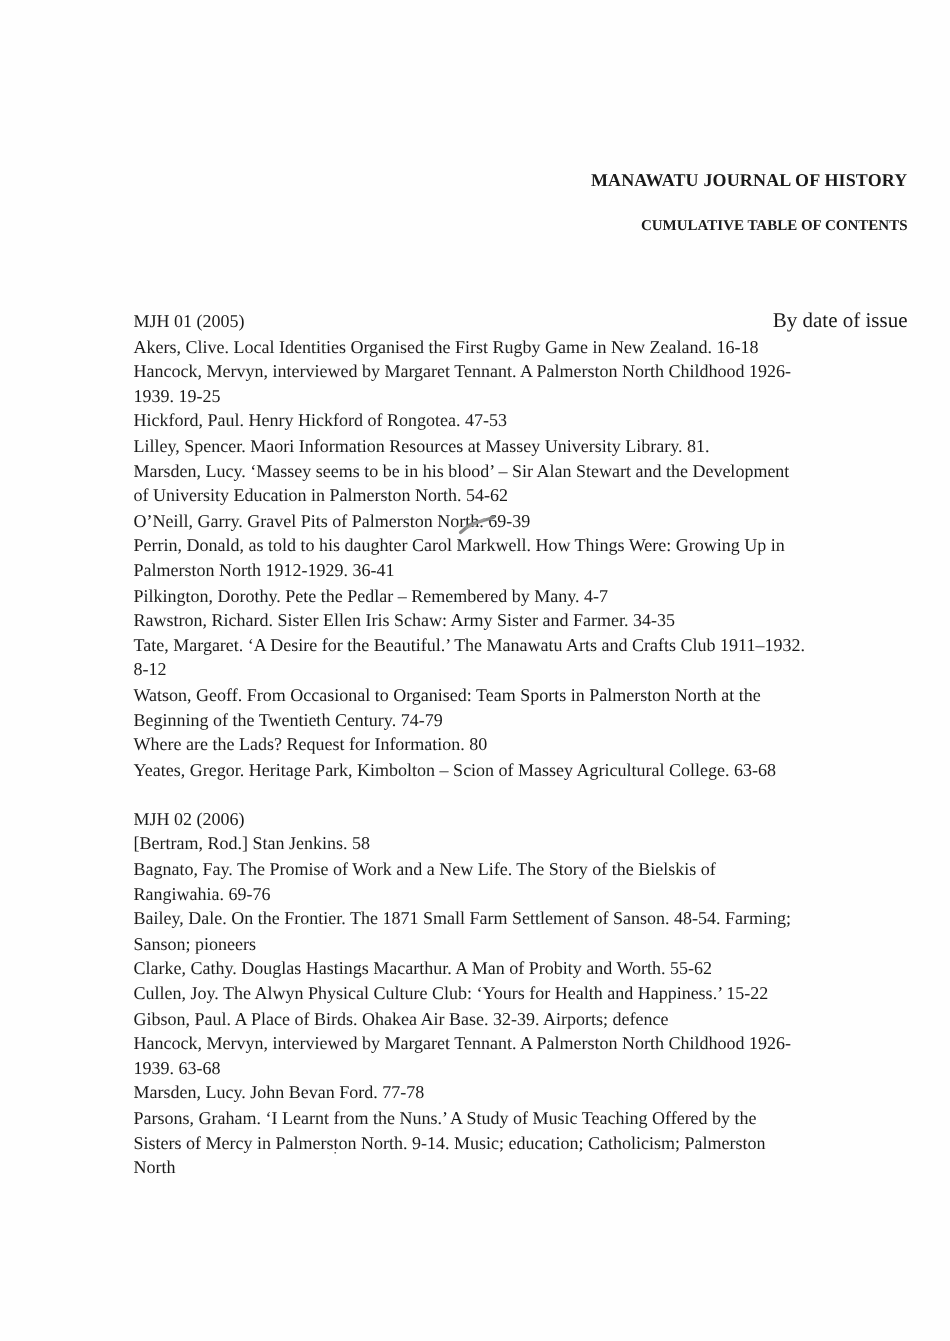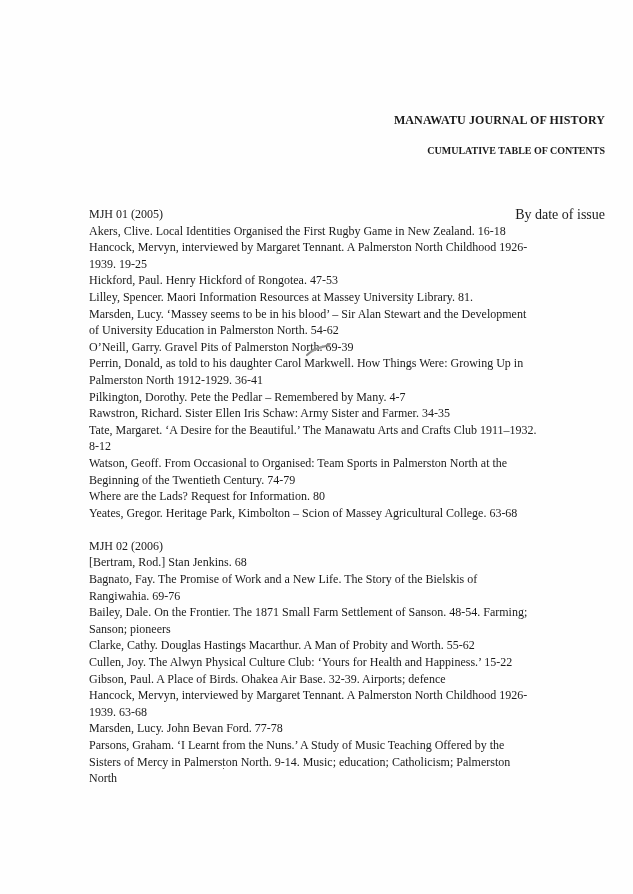--- a/index.html
+++ b/index.html
@@ -102,21 +102,21 @@
       <div class="entry">Pilkington, Dorothy. Pete the Pedlar – Remembered by Many.  4-7</div>
       <div class="entry">Rawstron, Richard. Sister Ellen Iris Schaw: Army Sister and Farmer. 34-35</div>
       <div class="entry">Tate, Margaret. ‘A Desire for the Beautiful.’ The Manawatu Arts and Crafts Club 1911–1932. 8-12</div>
       <div class="entry">Watson, Geoff. From Occasional to Organised: Team Sports in Palmerston North at the Beginning of the Twentieth Century. 74-79</div>
       <div class="entry">Where are the Lads? Request for Information. 80</div>
       <div class="entry">Yeates, Gregor. Heritage Park, Kimbolton – Scion of Massey Agricultural College. 63-68</div>
     </div>
 
     <div class="issue">
       <div class="issue-heading">MJH 02 (2006)</div>
-      <div class="entry">[Bertram, Rod.] Stan Jenkins. 68</div>
+      <div class="entry">[Bertram, Rod.] Stan Jenkins. 58</div>
       <div class="entry">Bagnato, Fay. The Promise of Work and a New Life. The Story of the Bielskis of Rangiwahia. 69-76</div>
       <div class="entry">Bailey, Dale. On the Frontier. The 1871 Small Farm Settlement of Sanson. 48-54. Farming; Sanson; pioneers</div>
       <div class="entry">Clarke, Cathy. Douglas Hastings Macarthur. A Man of Probity and Worth. 55-62</div>
       <div class="entry">Cullen, Joy. The Alwyn Physical Culture Club: ‘Yours for Health and Happiness.’ 15-22</div>
       <div class="entry">Gibson, Paul. A Place of Birds. Ohakea Air Base. 32-39. Airports; defence</div>
       <div class="entry">Hancock, Mervyn, interviewed by Margaret Tennant. A Palmerston North Childhood 1926-1939. 63-68</div>
       <div class="entry">Marsden, Lucy. John Bevan Ford. 77-78</div>
       <div class="entry">Parsons, Graham. ‘I Learnt from the Nuns.’ A Study of Music Teaching Offered by the Sisters of Mercy in Palmerston North. 9-14. Music; education; Catholicism; Palmerston North</div>
     </div>
 

